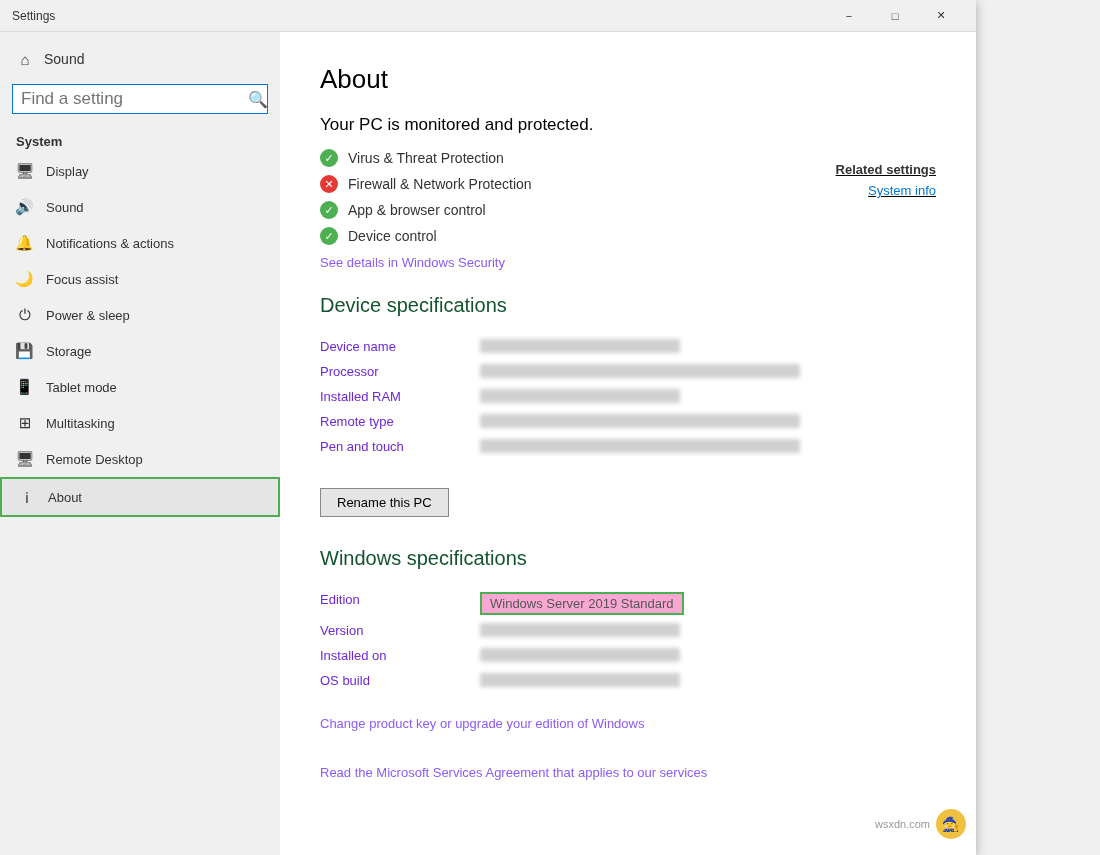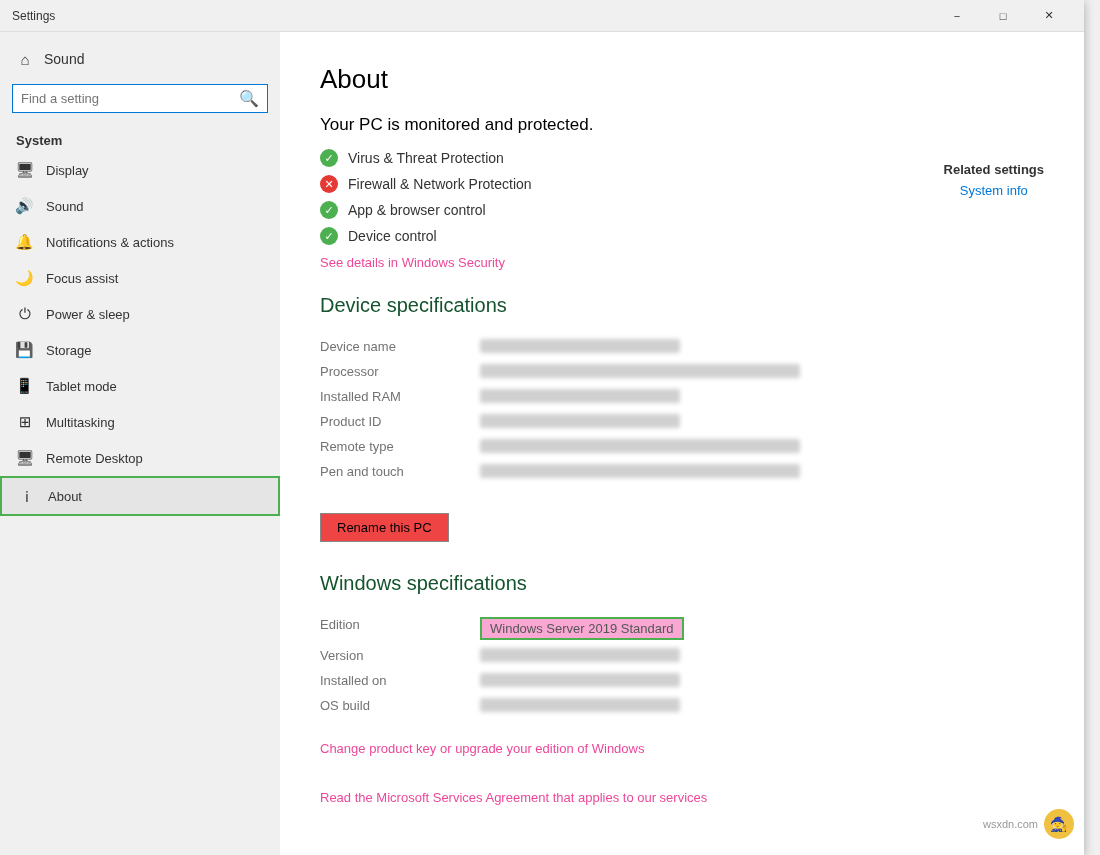--- a/index.html
+++ b/index.html
@@ -7,21 +7,21 @@
       font-family: 'Segoe UI', Arial, sans-serif;
       background: #f0f0f0;
       width: 1100px;
       height: 855px;
       overflow: hidden;
       position: relative;
     }
 
     
     .window {
-      width: 1084px;
+      width: 976px;
       height: 855px;
       background: #fff;
       display: flex;
       flex-direction: column;
       box-shadow: 0 2px 10px rgba(0,0,0,0.3);
     }
 
     .title-bar {
       height: 32px;
       background: #f0f0f0;
@@ -90,21 +90,21 @@
       align-items: center;
       border: 1px solid #0078d7;
       background: #fff;
       padding: 4px 8px;
       gap: 6px;
     }
 
     .search-input {
       border: none;
       outline: none;
-      font-size: 13px;
+      font-size: 17px;
       flex: 1;
       background: transparent;
       color: #333;
     }
 
     .sidebar-section-header {
       font-size: 13px;
       font-weight: 600;
       color: #333;
       padding: 8px 16px 4px 16px;
@@ -186,21 +186,21 @@
       background: #e53935;
       display: flex;
       align-items: center;
       justify-content: center;
       color: #fff;
       font-size: 11px;
       flex-shrink: 0;
     }
 
     .link-blue {
-      color: #ec4899;
+      color: #8b5cf6;
       cursor: pointer;
       font-size: 13px;
       text-decoration: none;
       display: inline-block;
       margin-bottom: 24px;
     }
 
     .section-title {
       font-size: 20px;
       font-weight: 300;
@@ -216,21 +216,21 @@
 
     .spec-table td {
       padding: 4px 0;
       font-size: 13px;
       color: #333;
       vertical-align: top;
     }
 
     .spec-table td:first-child {
       width: 160px;
-      color: #737373;
+      color: #6d28d9;
       padding-right: 20px;
     }
 
     .blurred-value {
       display: inline-block;
       width: 200px;
       height: 14px;
       background: #d0d0d0;
       border-radius: 2px;
       filter: blur(2px);
@@ -240,21 +240,21 @@
       display: inline-block;
       width: 320px;
       height: 14px;
       background: #d0d0d0;
       border-radius: 2px;
       filter: blur(2px);
     }
 
     .rename-btn {
       border: 1px solid #888;
-      background: #ef4444;
+      background: #e5e5e5;
       padding: 6px 16px;
       font-size: 13px;
       cursor: pointer;
       margin-bottom: 30px;
       margin-top: 8px;
     }
 
     .edition-value {
       display: inline-block;
       border: 2px solid #4caf50;
@@ -262,21 +262,22 @@
       font-size: 13px;
       color: #555;
       background: #f9a8d4;
     }
 
     
     .related-settings {
       position: absolute;
       top: 130px;
       right: 40px;
-      text-align: center;
+      text-align: right;
+      text-decoration: underline;
     }
 
     .related-title {
       font-size: 13px;
       font-weight: 600;
       color: #333;
       margin-bottom: 6px;
     }
 
     .related-link {
@@ -422,24 +423,20 @@
             </tr>
             <tr>
               <td>Processor</td>
               <td><span class="blurred-value-long"></span></td>
             </tr>
             <tr>
               <td>Installed RAM</td>
               <td><span class="blurred-value"></span></td>
             </tr>
             <tr>
-              <td>Product ID</td>
-              <td><span class="blurred-value"></span></td>
-            </tr>
-            <tr>
               <td>Remote type</td>
               <td><span class="blurred-value-long"></span></td>
             </tr>
             <tr>
               <td>Pen and touch</td>
               <td><span class="blurred-value-long"></span></td>
             </tr>
           </tbody>
         </table>
 

